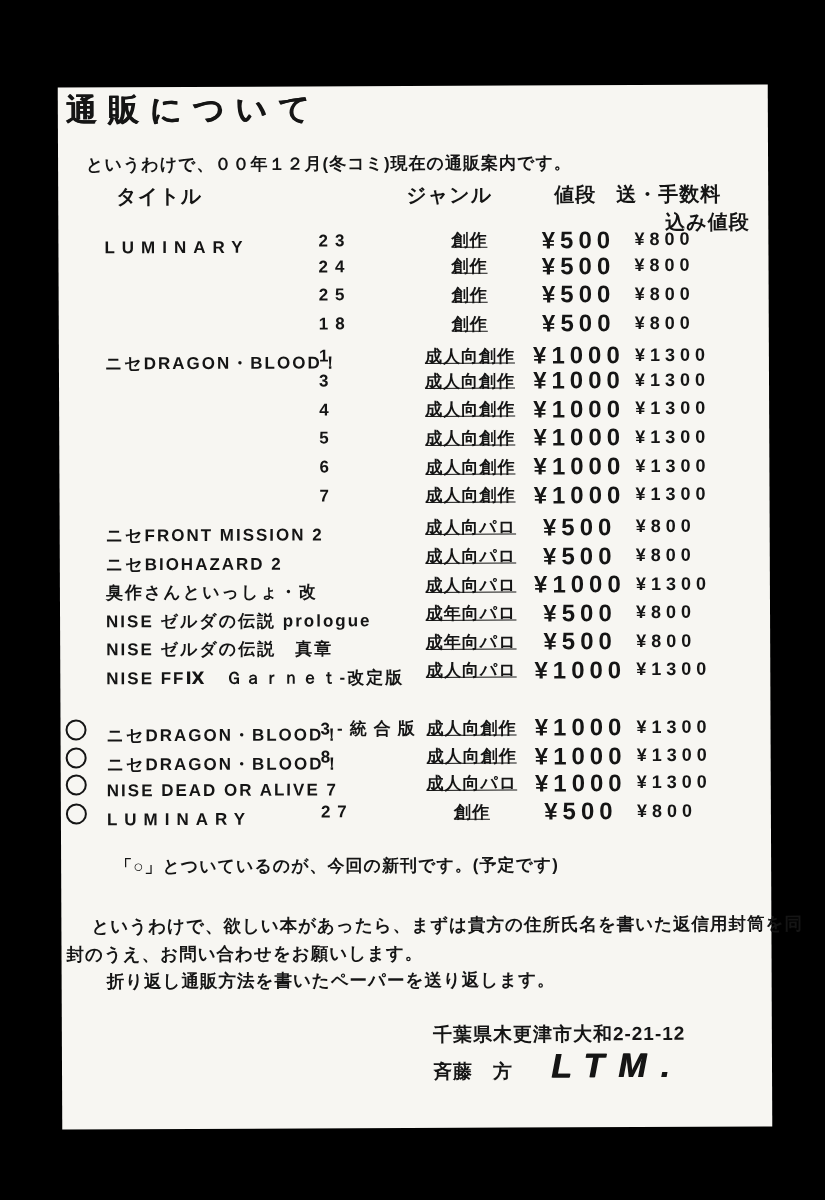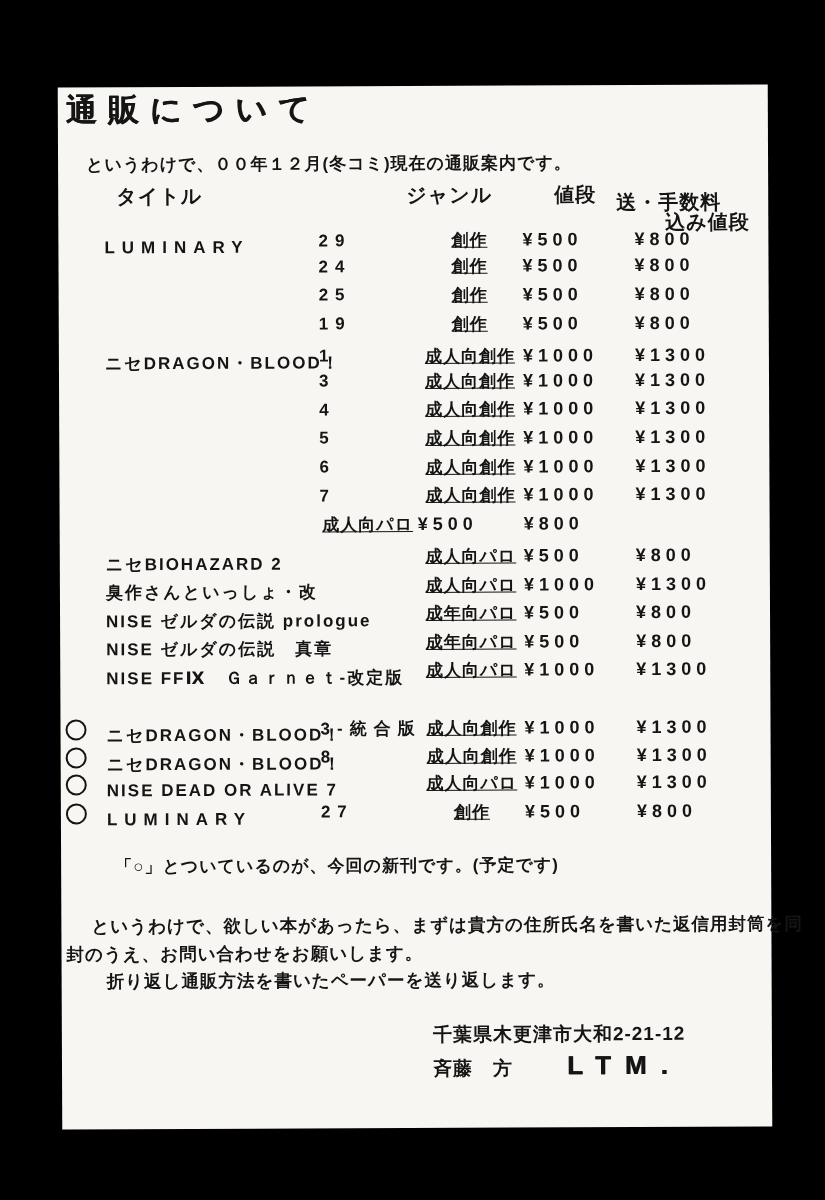--- a/index.html
+++ b/index.html
@@ -29,60 +29,61 @@
     text-shadow:0.6px 0 0 #151515;
   }
   .intro{
     position:absolute;left:28px;top:66px;
     font-size:17px;letter-spacing:1px;white-space:nowrap;
   }
   .hdr{position:absolute;font-size:20px;letter-spacing:1px;white-space:nowrap;}
   .h-title{left:58px;top:96px;}
   .h-genre{left:348px;top:96px;}
   .h-price{left:472px;top:96px;margin-left:24px;}
-  .h-ship1{left:558px;top:96px;margin-top:8px;}
+  .h-ship1{left:558px;top:96px;}
   .h-ship2{left:575px;top:124px;margin-left:32px;}
   .table{position:absolute;left:0;top:138px;width:710px;}
   .row{
     display:grid;
     grid-template-columns:42px 216px 100px 106px 112px 110px;
     height:28.6px;
     align-items:center;
     font-size:17px;
   }
   .cell{white-space:nowrap;overflow:visible;}
   .cell-marker{display:flex;align-items:center;padding-left:5px;}
   .ring{display:inline-block;width:17px;height:17px;border:2px solid #151515;border-radius:50%;background:transparent;}
   .cell-title{padding-left:4px;letter-spacing:2px;margin-top:13px;}
   .cell-title.spaced{letter-spacing:7px;}
   .cell-num{letter-spacing:7px;padding-left:2px;}
   .cell-genre{text-align:center;letter-spacing:1px;text-decoration:underline;}
-  .cell-price{text-align:left;letter-spacing:5px;font-size:18px;}
+  .cell-price{text-align:center;letter-spacing:5px;font-size:24px;}
   .cell-total{text-align:left;letter-spacing:5px;font-size:18px;}
   .note{
     position:absolute;left:54px;top:768px;
     font-size:17px;letter-spacing:1px;white-space:nowrap;
   }
   .para{
     position:absolute;left:5px;top:826px;width:702px;
     font-size:17.5px;line-height:27.6px;letter-spacing:1px;
   }
   .pline{white-space:nowrap;}
   .pl1{text-indent:25px;}
   .pl3{text-indent:40px;}
   .address{
     position:absolute;left:371px;top:934px;
     font-size:19px;line-height:30.5px;letter-spacing:1px;white-space:nowrap;
   }
   .circle-name{
-    font-size:26px;
+    font-size:34px;
     letter-spacing:14px;
-    margin-left:54px;
+    margin-left:38px;
     font-weight:700;
     text-shadow:0.6px 0 0 #151515;
+    font-style:italic;
   }
 </style>
 </head>
 <body>
 
 <div class="paper">
 
   <h1 class="page-title">通販について</h1>
 
   <div class="intro">というわけで、００年１２月(冬コミ)現在の通販案内です。</div>
@@ -90,21 +91,21 @@
   <div class="hdr h-title">タイトル</div>
   <div class="hdr h-genre">ジャンル</div>
   <div class="hdr h-price">値段</div>
   <div class="hdr h-ship1">送・手数料</div>
   <div class="hdr h-ship2">込み値段</div>
 
   <div class="table">
       <div class="row">
         <div class="cell cell-marker"></div>
         <div class="cell cell-title spaced">LUMINARY</div>
-        <div class="cell cell-num">29</div>
+        <div class="cell cell-num">23</div>
         <div class="cell cell-genre">創作</div>
         <div class="cell cell-price">¥500</div>
         <div class="cell cell-total">¥800</div>
       </div>
       <div class="row">
         <div class="cell cell-marker"></div>
         <div class="cell cell-title"></div>
         <div class="cell cell-num">24</div>
         <div class="cell cell-genre">創作</div>
         <div class="cell cell-price">¥500</div>
@@ -114,21 +115,21 @@
         <div class="cell cell-marker"></div>
         <div class="cell cell-title"></div>
         <div class="cell cell-num">25</div>
         <div class="cell cell-genre">創作</div>
         <div class="cell cell-price">¥500</div>
         <div class="cell cell-total">¥800</div>
       </div>
       <div class="row">
         <div class="cell cell-marker"></div>
         <div class="cell cell-title"></div>
-        <div class="cell cell-num">19</div>
+        <div class="cell cell-num">18</div>
         <div class="cell cell-genre">創作</div>
         <div class="cell cell-price">¥500</div>
         <div class="cell cell-total">¥800</div>
       </div>
       <div class="row">
         <div class="cell cell-marker"></div>
         <div class="cell cell-title">ニセDRAGON・BLOOD！</div>
         <div class="cell cell-num">1</div>
         <div class="cell cell-genre">成人向創作</div>
         <div class="cell cell-price">¥1000</div>
@@ -169,20 +170,21 @@
       <div class="row">
         <div class="cell cell-marker"></div>
         <div class="cell cell-title"></div>
         <div class="cell cell-num">7</div>
         <div class="cell cell-genre">成人向創作</div>
         <div class="cell cell-price">¥1000</div>
         <div class="cell cell-total">¥1300</div>
       </div>
       <div class="row">
         <div class="cell cell-marker"></div>
+        <div class="cell cell-title">ニセFRONT MISSION 2</div>
         <div class="cell cell-num"></div>
         <div class="cell cell-genre">成人向パロ</div>
         <div class="cell cell-price">¥500</div>
         <div class="cell cell-total">¥800</div>
       </div>
       <div class="row">
         <div class="cell cell-marker"></div>
         <div class="cell cell-title">ニセBIOHAZARD 2</div>
         <div class="cell cell-num"></div>
         <div class="cell cell-genre">成人向パロ</div>

